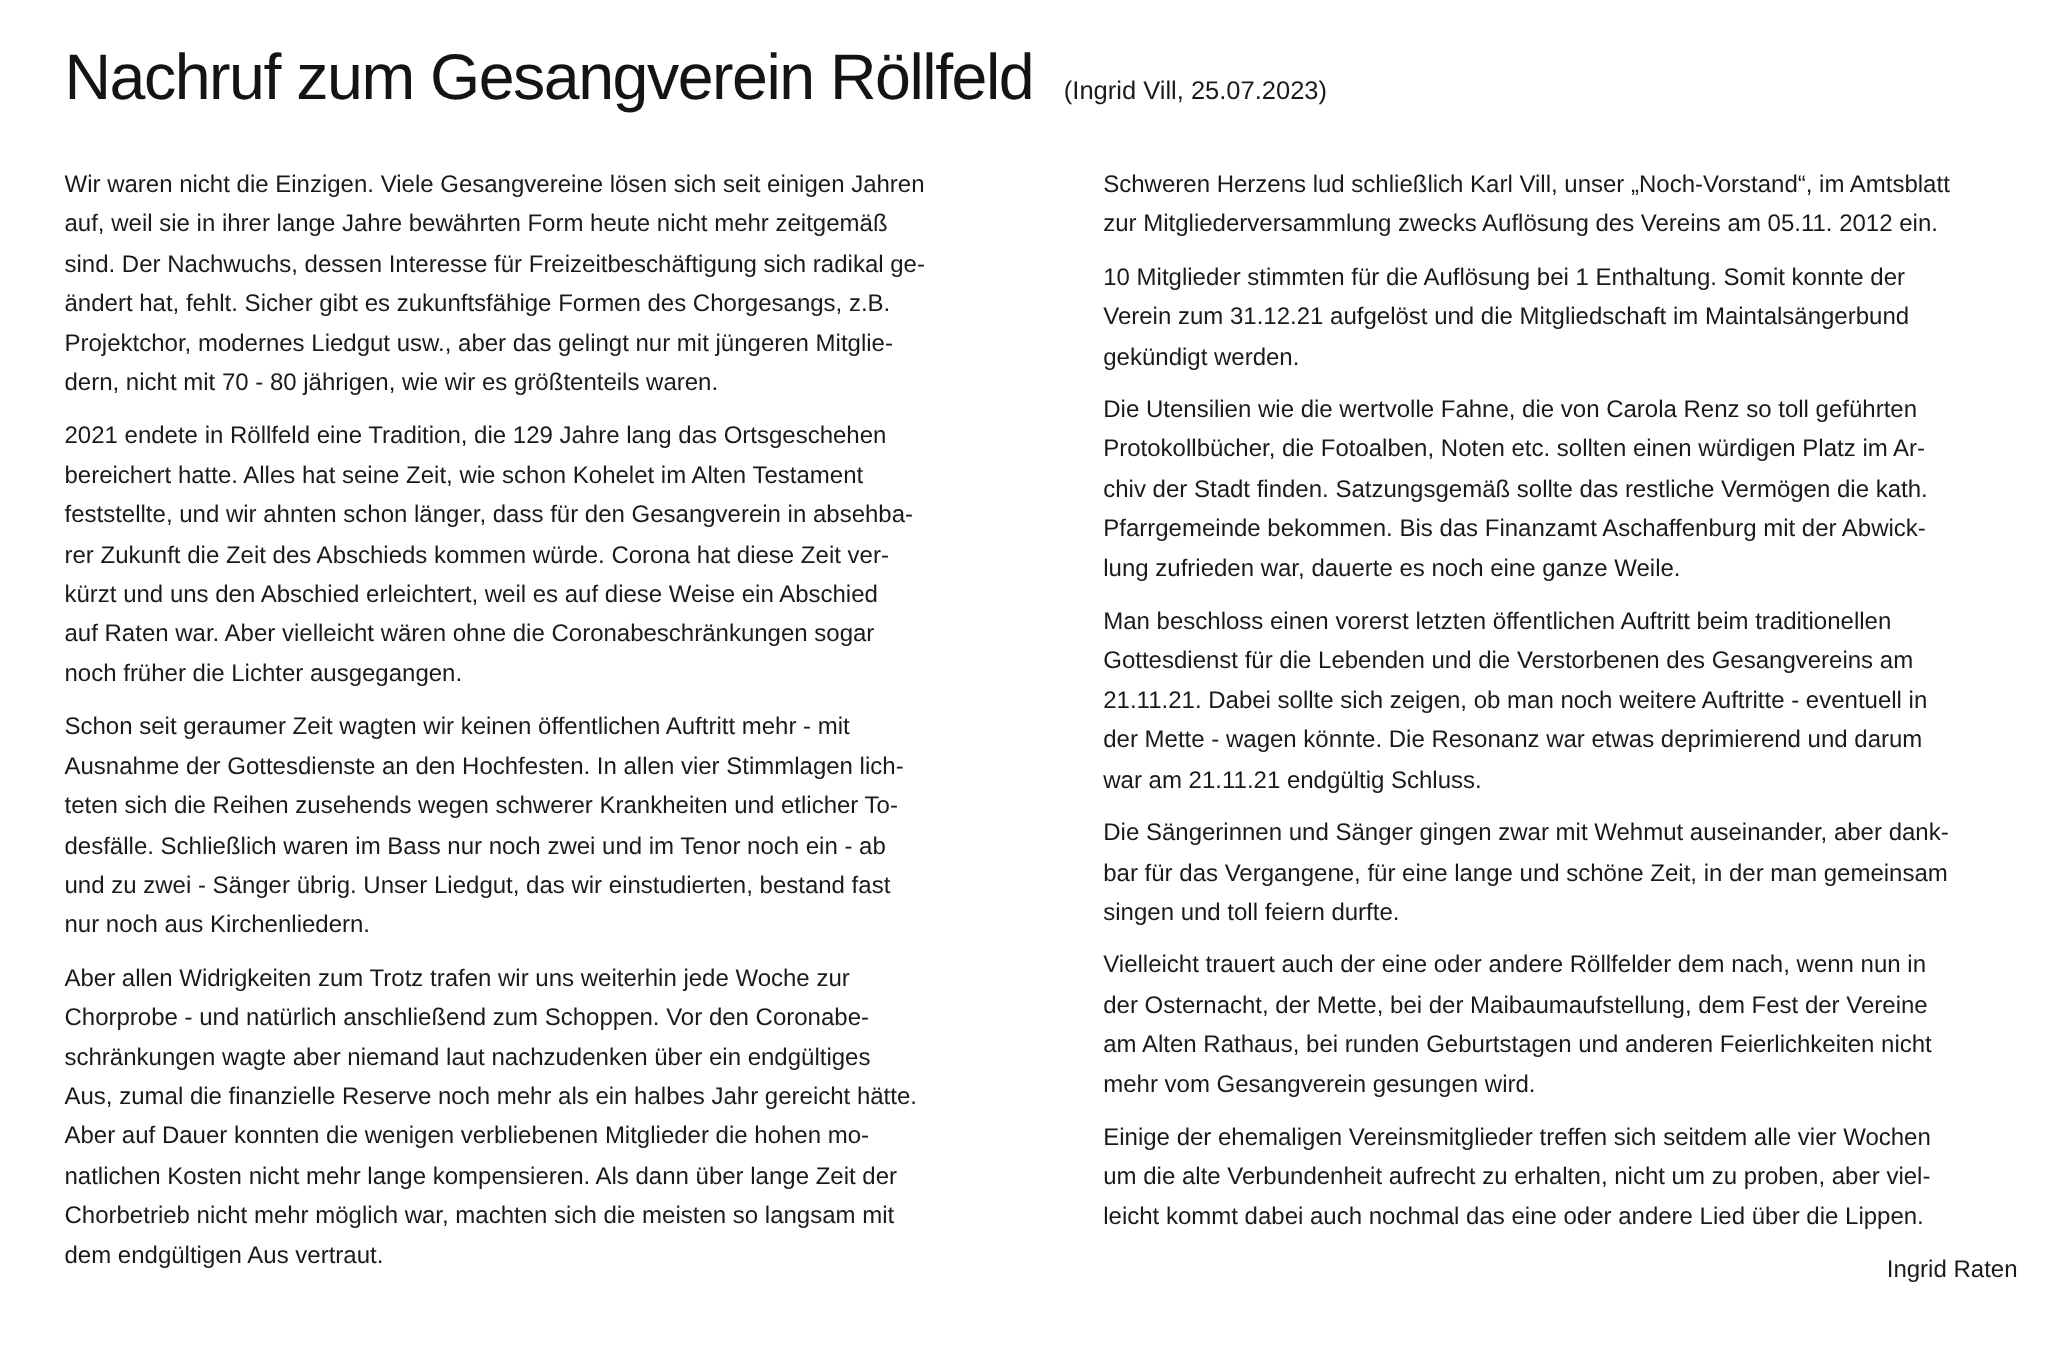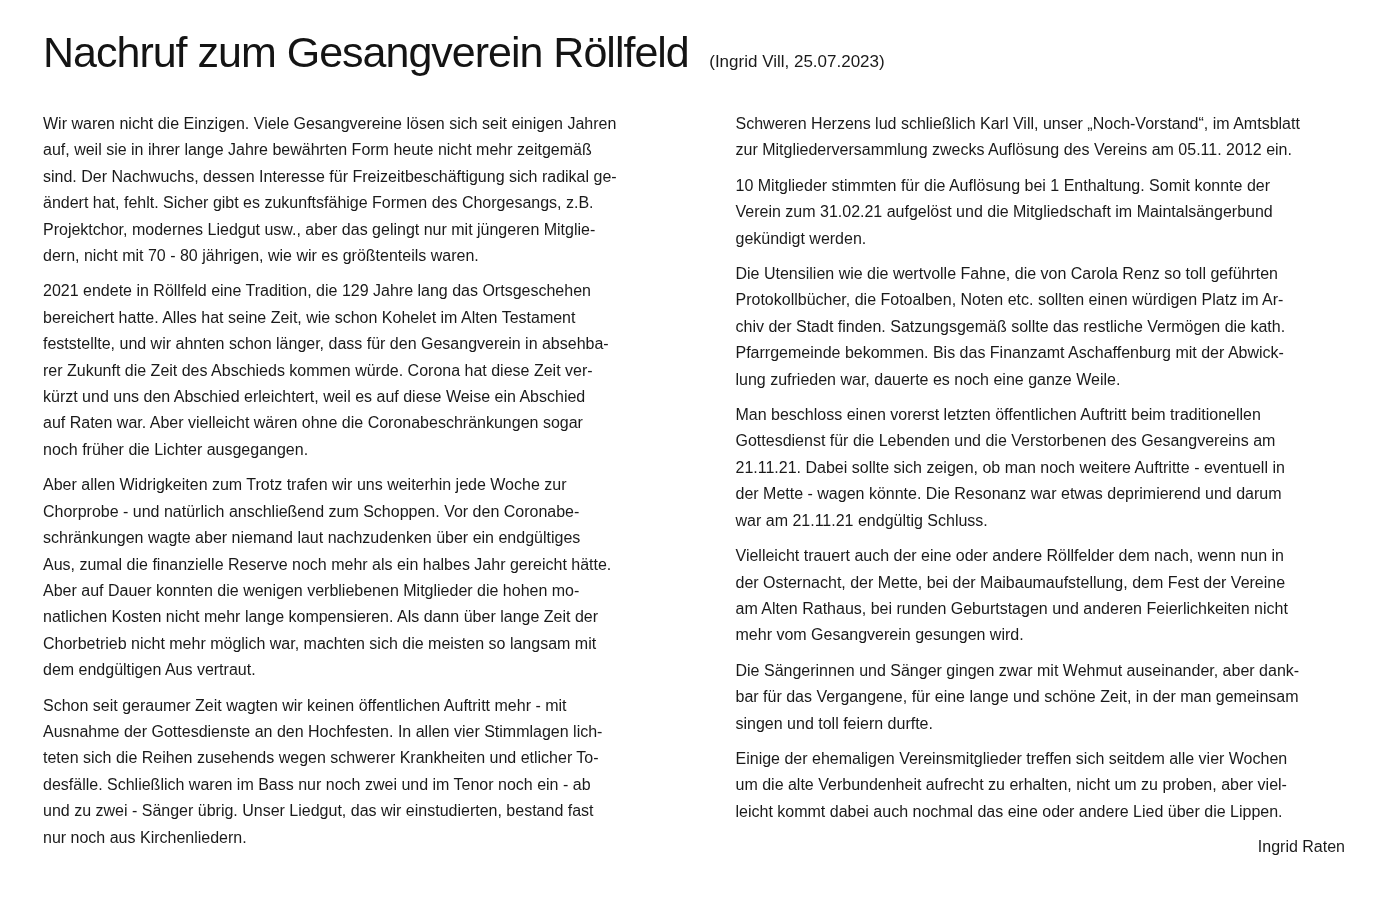--- a/index.html
+++ b/index.html
@@ -81,59 +81,59 @@
 ändert hat, fehlt. Sicher gibt es zukunftsfähige Formen des Chorgesangs, z.B.
 Projektchor, modernes Liedgut usw., aber das gelingt nur mit jüngeren Mitglie-
 dern, nicht mit 70 - 80 jährigen, wie wir es größtenteils waren.</p>
       <p class="para">2021 endete in Röllfeld eine Tradition, die 129 Jahre lang das Ortsgeschehen
 bereichert hatte. Alles hat seine Zeit, wie schon Kohelet im Alten Testament
 feststellte, und wir ahnten schon länger, dass für den Gesangverein in absehba-
 rer Zukunft die Zeit des Abschieds kommen würde. Corona hat diese Zeit ver-
 kürzt und uns den Abschied erleichtert, weil es auf diese Weise ein Abschied
 auf Raten war. Aber vielleicht wären ohne die Coronabeschränkungen sogar
 noch früher die Lichter ausgegangen.</p>
+      <p class="para">Schon seit geraumer Zeit wagten wir keinen öffentlichen Auftritt mehr - mit
+Ausnahme der Gottesdienste an den Hochfesten. In allen vier Stimmlagen lich-
+teten sich die Reihen zusehends wegen schwerer Krankheiten und etlicher To-
+desfälle. Schließlich waren im Bass nur noch zwei und im Tenor noch ein - ab
+und zu zwei - Sänger übrig. Unser Liedgut, das wir einstudierten, bestand fast
+nur noch aus Kirchenliedern.</p>
       <p class="para">Aber allen Widrigkeiten zum Trotz trafen wir uns weiterhin jede Woche zur
 Chorprobe - und natürlich anschließend zum Schoppen. Vor den Coronabe-
 schränkungen wagte aber niemand laut nachzudenken über ein endgültiges
 Aus, zumal die finanzielle Reserve noch mehr als ein halbes Jahr gereicht hätte.
 Aber auf Dauer konnten die wenigen verbliebenen Mitglieder die hohen mo-
 natlichen Kosten nicht mehr lange kompensieren. Als dann über lange Zeit der
 Chorbetrieb nicht mehr möglich war, machten sich die meisten so langsam mit
 dem endgültigen Aus vertraut.</p>
-      <p class="para">Schon seit geraumer Zeit wagten wir keinen öffentlichen Auftritt mehr - mit
-Ausnahme der Gottesdienste an den Hochfesten. In allen vier Stimmlagen lich-
-teten sich die Reihen zusehends wegen schwerer Krankheiten und etlicher To-
-desfälle. Schließlich waren im Bass nur noch zwei und im Tenor noch ein - ab
-und zu zwei - Sänger übrig. Unser Liedgut, das wir einstudierten, bestand fast
-nur noch aus Kirchenliedern.</p>
     </div>
 
     <div class="column">
       <p class="para">Schweren Herzens lud schließlich Karl Vill, unser „Noch-Vorstand“, im Amtsblatt
 zur Mitgliederversammlung zwecks Auflösung des Vereins am 05.11. 2012 ein.</p>
       <p class="para">10 Mitglieder stimmten für die Auflösung bei 1 Enthaltung. Somit konnte der
-Verein zum 31.02.21 aufgelöst und die Mitgliedschaft im Maintalsängerbund
+Verein zum 31.12.21 aufgelöst und die Mitgliedschaft im Maintalsängerbund
 gekündigt werden.</p>
       <p class="para">Die Utensilien wie die wertvolle Fahne, die von Carola Renz so toll geführten
 Protokollbücher, die Fotoalben, Noten etc. sollten einen würdigen Platz im Ar-
 chiv der Stadt finden. Satzungsgemäß sollte das restliche Vermögen die kath.
 Pfarrgemeinde bekommen. Bis das Finanzamt Aschaffenburg mit der Abwick-
 lung zufrieden war, dauerte es noch eine ganze Weile.</p>
       <p class="para">Man beschloss einen vorerst letzten öffentlichen Auftritt beim traditionellen
 Gottesdienst für die Lebenden und die Verstorbenen des Gesangvereins am
 21.11.21. Dabei sollte sich zeigen, ob man noch weitere Auftritte - eventuell in
 der Mette - wagen könnte. Die Resonanz war etwas deprimierend und darum
 war am 21.11.21 endgültig Schluss.</p>
+      <p class="para">Die Sängerinnen und Sänger gingen zwar mit Wehmut auseinander, aber dank-
+bar für das Vergangene, für eine lange und schöne Zeit, in der man gemeinsam
+singen und toll feiern durfte.</p>
       <p class="para">Vielleicht trauert auch der eine oder andere Röllfelder dem nach, wenn nun in
 der Osternacht, der Mette, bei der Maibaumaufstellung, dem Fest der Vereine
 am Alten Rathaus, bei runden Geburtstagen und anderen Feierlichkeiten nicht
 mehr vom Gesangverein gesungen wird.</p>
-      <p class="para">Die Sängerinnen und Sänger gingen zwar mit Wehmut auseinander, aber dank-
-bar für das Vergangene, für eine lange und schöne Zeit, in der man gemeinsam
-singen und toll feiern durfte.</p>
       <p class="para">Einige der ehemaligen Vereinsmitglieder treffen sich seitdem alle vier Wochen
 um die alte Verbundenheit aufrecht zu erhalten, nicht um zu proben, aber viel-
 leicht kommt dabei auch nochmal das eine oder andere Lied über die Lippen.</p>
       <p class="signature">Ingrid Raten</p>
     </div>
 
   </div>
 
 </div>
 

